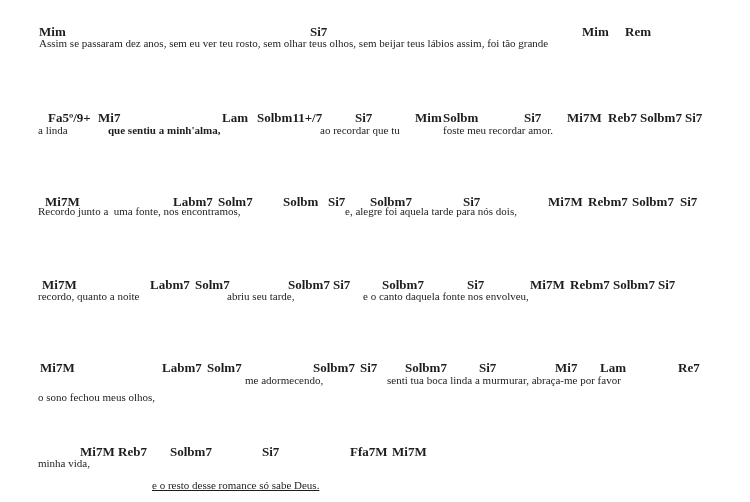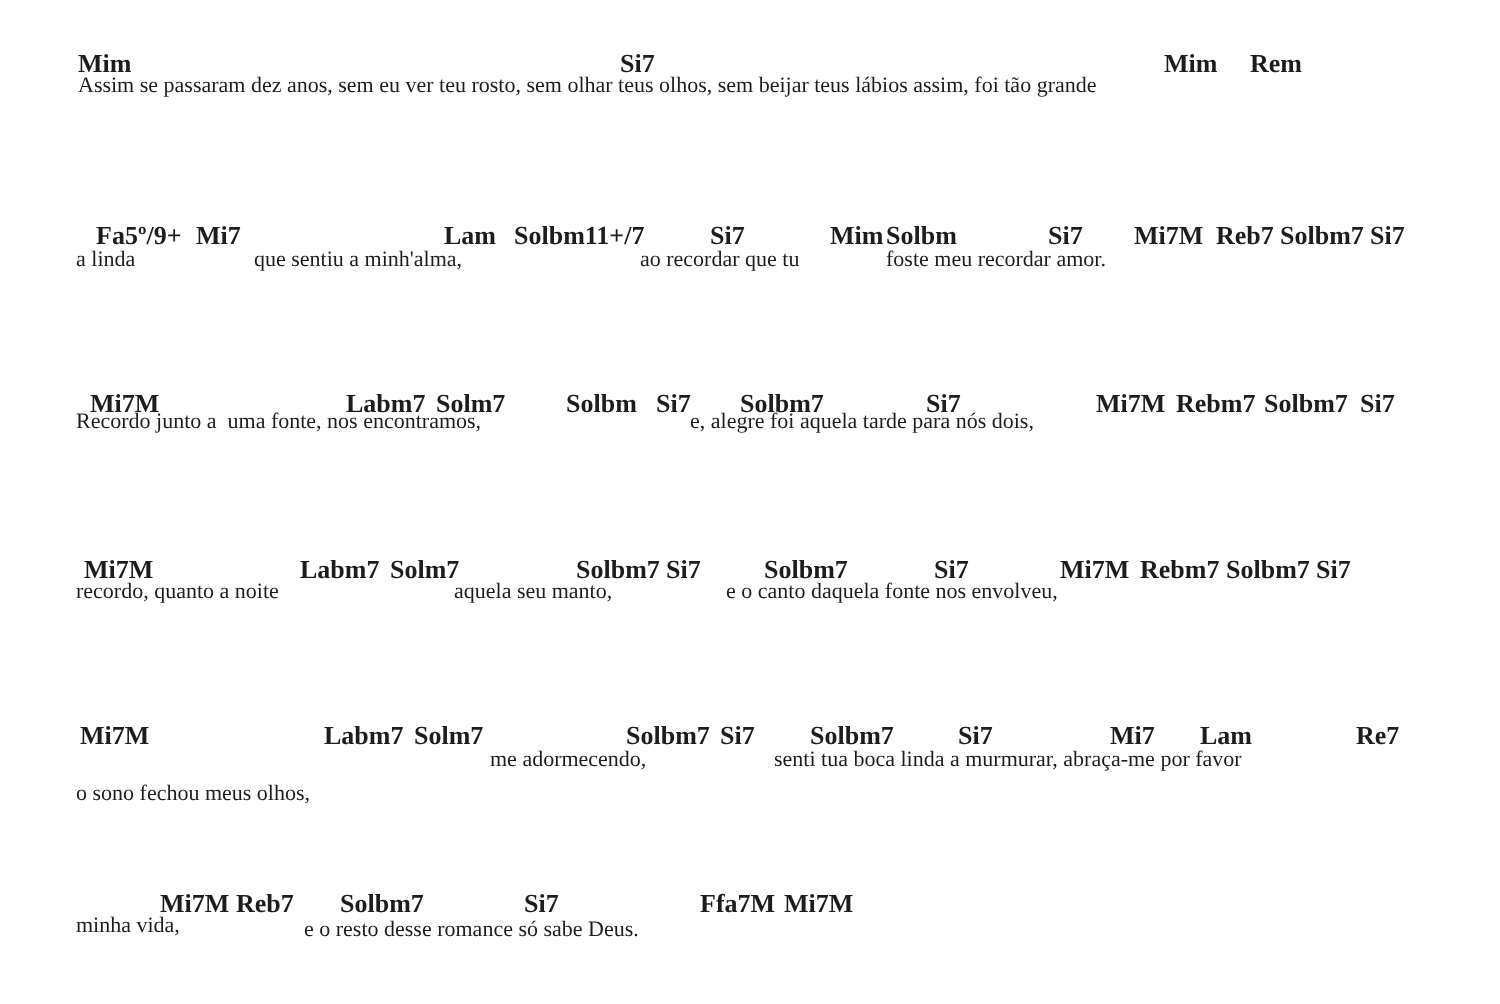--- a/index.html
+++ b/index.html
@@ -55,21 +55,21 @@
       <span class="chord" style="left: 257px; top: 111px;">Solbm11+/7</span>
       <span class="chord" style="left: 355px; top: 111px;">Si7</span>
       <span class="chord" style="left: 415px; top: 111px;">Mim</span>
       <span class="chord" style="left: 443px; top: 111px;">Solbm</span>
       <span class="chord" style="left: 524px; top: 111px;">Si7</span>
       <span class="chord" style="left: 567px; top: 111px;">Mi7M</span>
       <span class="chord" style="left: 608px; top: 111px;">Reb7</span>
       <span class="chord" style="left: 640px; top: 111px;">Solbm7</span>
       <span class="chord" style="left: 685px; top: 111px;">Si7</span>
       <span class="lyric" style="left: 38px; top: 125px;">a linda</span>
-      <span class="lyric" style="left: 127px; top: 125px;">que sentiu a minh'alma,</span>
+      <span class="lyric" style="left: 108px; top: 125px; font-weight: bold;">que sentiu a minh'alma,</span>
       <span class="lyric" style="left: 320px; top: 125px;">ao recordar que tu</span>
       <span class="lyric" style="left: 443px; top: 125px;">foste meu recordar amor.</span>
     </div>
     <div>
       <span class="chord" style="left: 45px; top: 195px;">Mi7M</span>
       <span class="chord" style="left: 173px; top: 195px;">Labm7</span>
       <span class="chord" style="left: 218px; top: 195px;">Solm7</span>
       <span class="chord" style="left: 283px; top: 195px;">Solbm</span>
       <span class="chord" style="left: 328px; top: 195px;">Si7</span>
       <span class="chord" style="left: 370px; top: 195px;">Solbm7</span>
@@ -87,21 +87,21 @@
       <span class="chord" style="left: 195px; top: 278px;">Solm7</span>
       <span class="chord" style="left: 288px; top: 278px;">Solbm7</span>
       <span class="chord" style="left: 333px; top: 278px;">Si7</span>
       <span class="chord" style="left: 382px; top: 278px;">Solbm7</span>
       <span class="chord" style="left: 467px; top: 278px;">Si7</span>
       <span class="chord" style="left: 530px; top: 278px;">Mi7M</span>
       <span class="chord" style="left: 570px; top: 278px;">Rebm7</span>
       <span class="chord" style="left: 613px; top: 278px;">Solbm7</span>
       <span class="chord" style="left: 658px; top: 278px;">Si7</span>
       <span class="lyric" style="left: 38px; top: 291px;">recordo, quanto a noite</span>
-      <span class="lyric" style="left: 227px; top: 291px;">aquela seu manto,</span>
+      <span class="lyric" style="left: 227px; top: 291px;">abriu seu tarde,</span>
       <span class="lyric" style="left: 363px; top: 291px;">e o canto daquela fonte nos envolveu,</span>
     </div>
     <div>
       <span class="chord" style="left: 40px; top: 361px;">Mi7M</span>
       <span class="chord" style="left: 162px; top: 361px;">Labm7</span>
       <span class="chord" style="left: 207px; top: 361px;">Solm7</span>
       <span class="chord" style="left: 313px; top: 361px;">Solbm7</span>
       <span class="chord" style="left: 360px; top: 361px;">Si7</span>
       <span class="chord" style="left: 405px; top: 361px;">Solbm7</span>
       <span class="chord" style="left: 479px; top: 361px;">Si7</span>
@@ -113,15 +113,15 @@
       <span class="lyric" style="left: 387px; top: 375px;">senti tua boca linda a murmurar, abraça-me por favor</span>
     </div>
     <div>
       <span class="chord" style="left: 80px; top: 445px;">Mi7M</span>
       <span class="chord" style="left: 118px; top: 445px;">Reb7</span>
       <span class="chord" style="left: 170px; top: 445px;">Solbm7</span>
       <span class="chord" style="left: 262px; top: 445px;">Si7</span>
       <span class="chord" style="left: 350px; top: 445px;">Ffa7M</span>
       <span class="chord" style="left: 392px; top: 445px;">Mi7M</span>
       <span class="lyric" style="left: 38px; top: 458px;">minha vida,</span>
-      <span class="lyric" style="left: 152px; top: 460px;">e o resto desse romance só sabe Deus.</span>
+      <span class="lyric" style="left: 152px; top: 480px; text-decoration: underline;">e o resto desse romance só sabe Deus.</span>
     </div>
   </div>
 
 </body></html>

